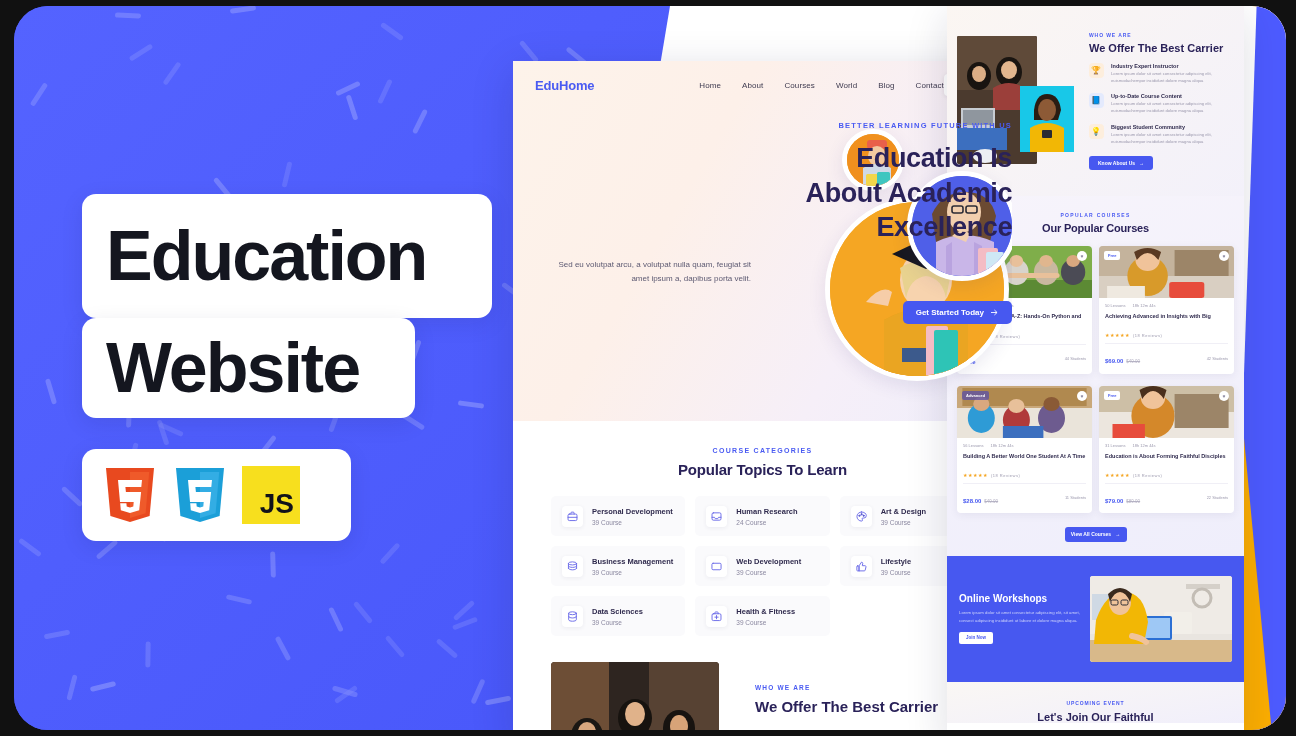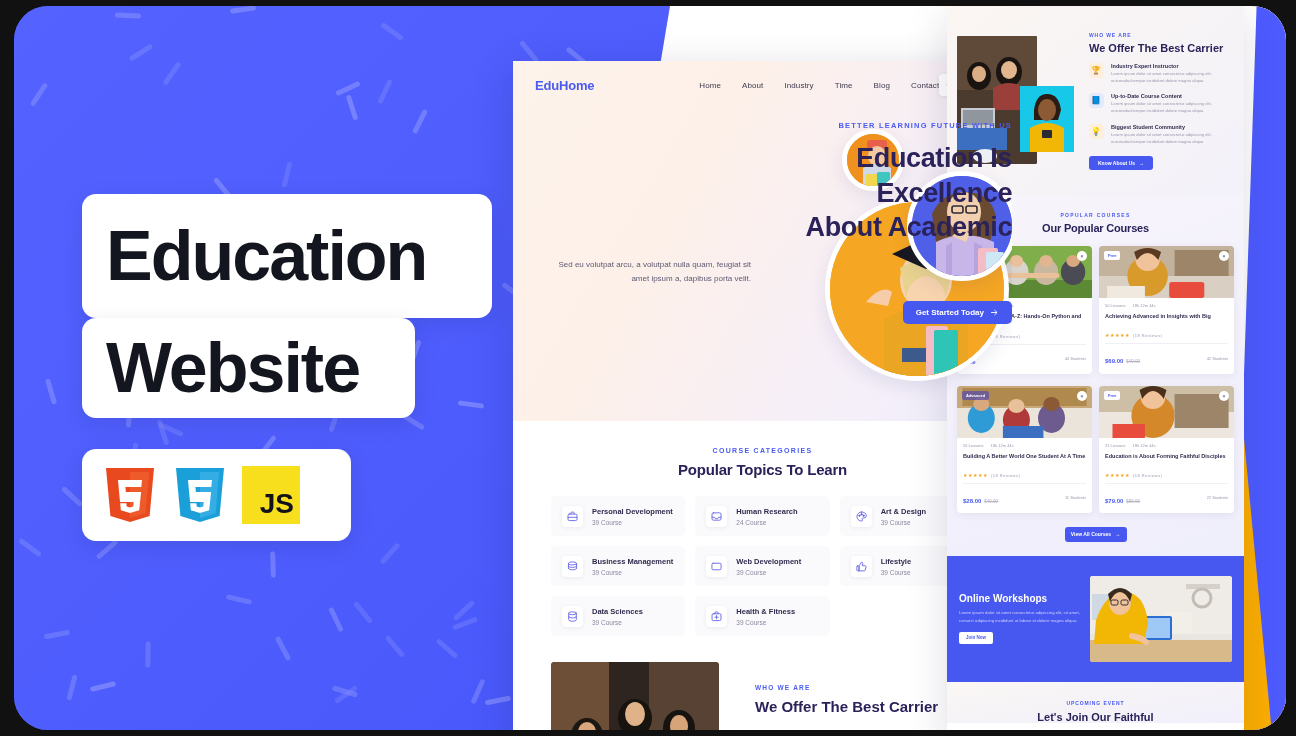--- a/index.html
+++ b/index.html
@@ -526,22 +526,22 @@
             <rect x="74" y="76" width="18" height="30" rx="2" fill="#cfe8f5"></rect>
             <path d="M40 60 q10 -10 18 -2 l-4 8 z" fill="#f2cfae"></path>
           </svg>
         </div>
 
         <div class="nav">
           <div class="logo">EduHome</div>
           <div class="navlinks">
             <a>Home</a>
             <a>About</a>
-            <a>Industry</a>
-            <a>Time</a>
+            <a>Courses</a>
+            <a>World</a>
             <a>Blog</a>
             <a>Contact</a>
           </div>
           <div class="navright">
             <div class="searchbtn">
               <svg width="9" height="9" viewBox="0 0 12 12">
                 <circle cx="5" cy="5" r="3.4" fill="none" stroke="#5a5a78" stroke-width="1.2"></circle>
                 <line x1="7.6" y1="7.6" x2="10.5" y2="10.5" stroke="#5a5a78" stroke-width="1.2" stroke-linecap="round"></line>
               </svg>
             </div>
@@ -552,22 +552,22 @@
               </svg>
               <span>Login / Register</span>
             </div>
           </div>
         </div>
 
         <div class="hero-inner">
           <div class="eyebrow">BETTER LEARNING FUTURE WITH US</div>
           <div class="hero-h1">
             <div>Education Is</div>
+            <div>About Academic</div>
             <div>Excellence</div>
-            <div>About Academic</div>
           </div>
           <div class="hero-p">Sed eu volutpat arcu, a volutpat nulla quam, feugiat sit amet ipsum a, dapibus porta velit.</div>
           <div class="cta">
             <span>Get Started Today</span>
             <svg width="8" height="7" viewBox="0 0 10 8">
               <path d="M0 4h7M4.6 1.2L7.6 4 4.6 6.8" fill="none" stroke="#fff" stroke-width="1.1" stroke-linecap="round" stroke-linejoin="round"></path>
             </svg>
           </div>
         </div>
       </div>

